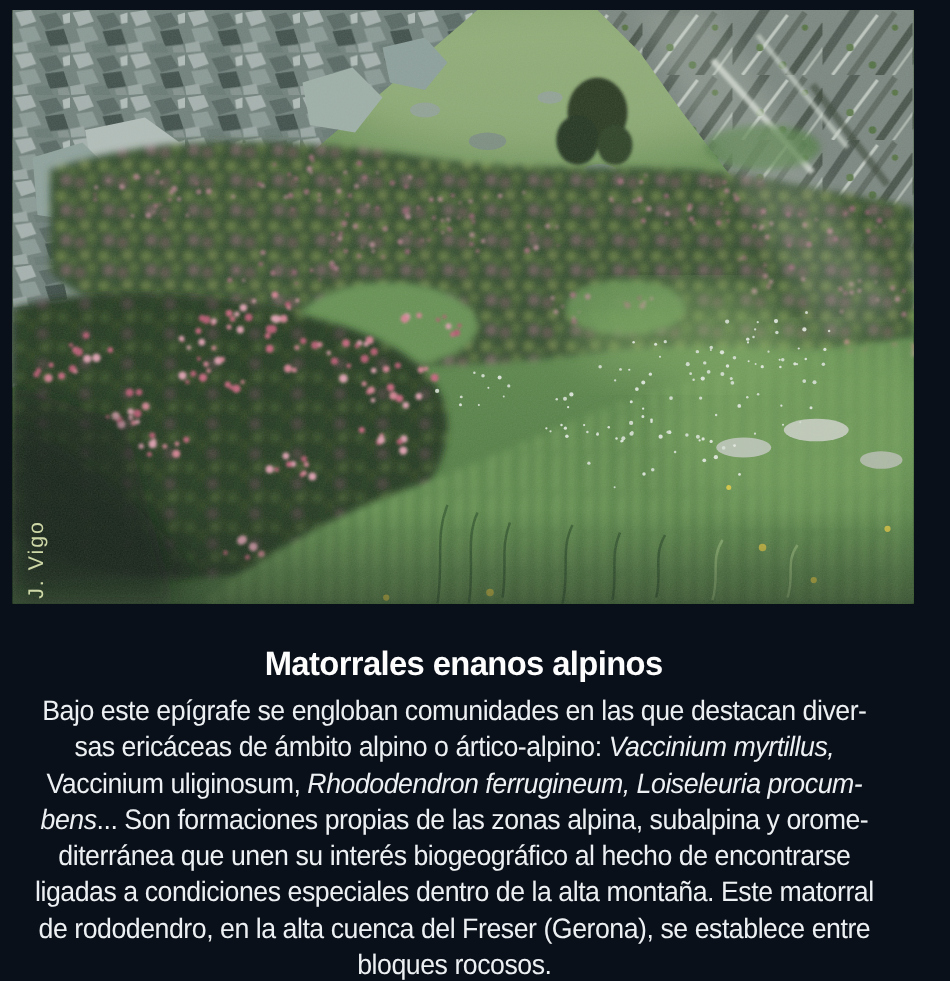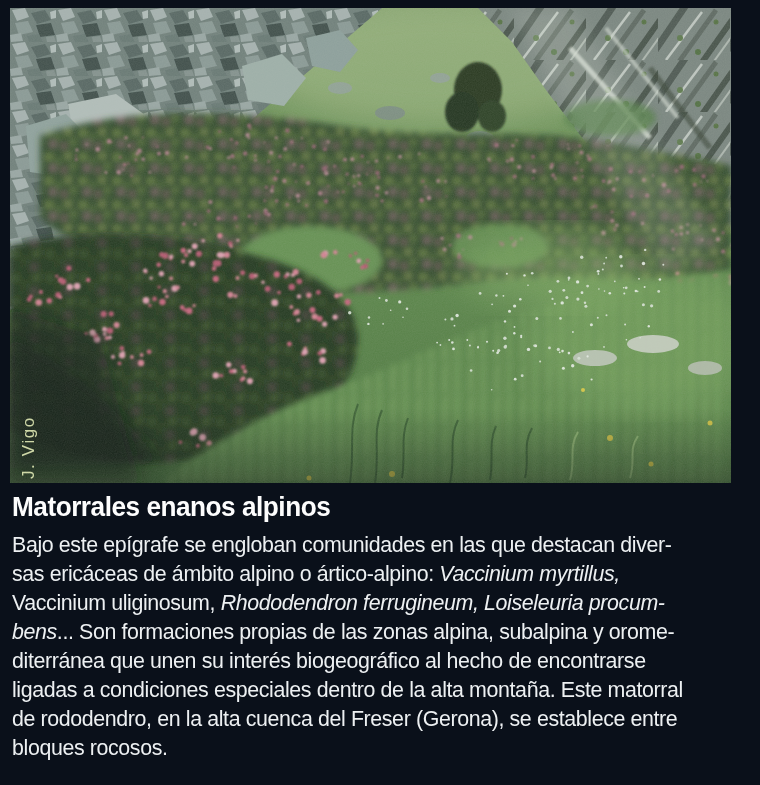--- a/index.html
+++ b/index.html
@@ -14,21 +14,21 @@
     background:#22301f;
   }
   .photo-frame svg{display:block;width:100%;height:100%}
   .credit{
     position:absolute;left:9px;top:471px;
     transform:rotate(-90deg);transform-origin:0 0;
     color:#dde6b2;font-size:17px;letter-spacing:1.6px;opacity:.92;
     white-space:nowrap;
   }
   .caption{
-    position:absolute;left:12px;top:492px;width:740px;color:#edf0f2;
+    position:absolute;left:12px;top:516px;width:740px;color:#edf0f2;text-align:center;
   }
   .caption h1{
     margin:0 0 7px 0;font-size:27px;font-weight:bold;color:#fdfdfd;
     letter-spacing:-0.5px;transform:scaleX(.97);transform-origin:0 0;
     white-space:nowrap;
   }
   .cap-line{
     font-size:22.5px;line-height:29px;letter-spacing:-0.4px;
     white-space:nowrap;transform:scaleX(.95);transform-origin:0 0;
   }

